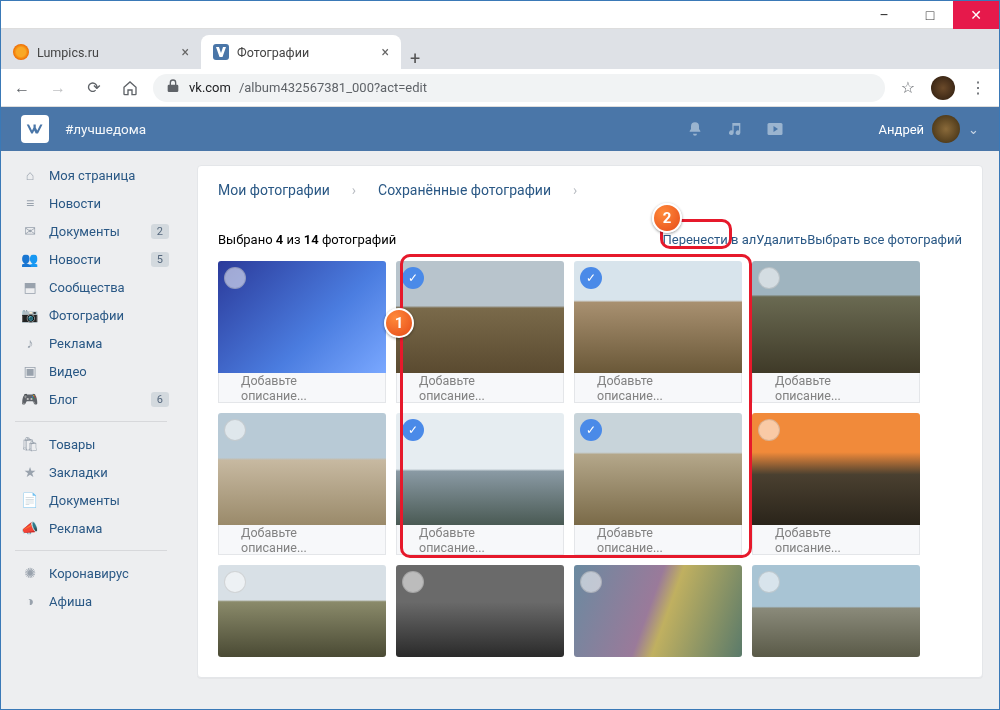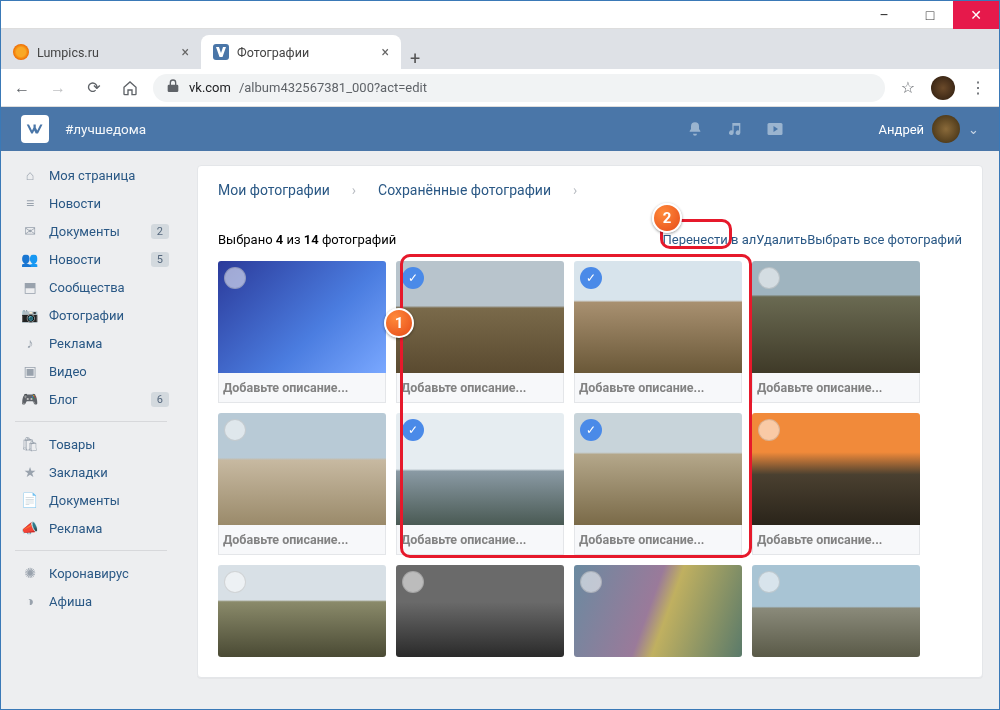--- a/index.html
+++ b/index.html
@@ -61,21 +61,21 @@
   .sel-text b { font-weight:600; }
   .sel-spacer { flex:1; }
   .action-link { color:#2a5885; }
 
   .grid { margin-top:14px; display:grid; grid-template-columns: repeat(4, 168px); gap:10px 10px;}
   .card { display:flex; flex-direction:column; }
   .thumb { height:112px; border-radius:3px 3px 0 0; position:relative; background:#7a8a7a; overflow:hidden;}
   .check { position:absolute; top:6px; left:6px; width:22px; height:22px; border-radius:50%; display:flex; align-items:center; justify-content:center; font-size:12px; color:#fff;}
   .check.off { background:rgba(255,255,255,.55); border:1px solid rgba(0,0,0,.12);}
   .check.on { background:#4a8ae8; }
-  .caption { height:30px; background:#f7f8fa; border:1px solid #e4e6e9; border-top:none; display:flex; align-items:center; padding:0 4px; font-size:12.5px; color:#828282;font-weight:bold;}
+  .caption { height:30px; background:#f7f8fa; border:1px solid #e4e6e9; border-top:none; display:flex; align-items:center; padding:0 22px; font-size:12.5px; color:#828282;}
   .row3 .thumb{ height:92px; border-radius:3px;}
 
   
   .t-blue { background:linear-gradient(135deg,#2b3a9a,#4b7de0 60%,#7aa8ff);}
   .t-town1 { background:linear-gradient(#b8c4cc 40%,#7a6a4a 42%,#5a4a30);}
   .t-town2 { background:linear-gradient(#d8e4ec 35%,#a89070 37%,#6a5838);}
   .t-cliff { background:linear-gradient(#9fb4bf 30%,#6a6a52 32%,#3f3a28);}
   .t-city { background:linear-gradient(#b8cad6 40%,#c7b9a1 42%,#9a8a6a);}
   .t-fog { background:linear-gradient(#e6edf1 50%,#8a9aa4 52%,#4a5a54);}
   .t-arch { background:linear-gradient(#c8d4da 35%,#b4a78a 37%,#7a6a48);}

